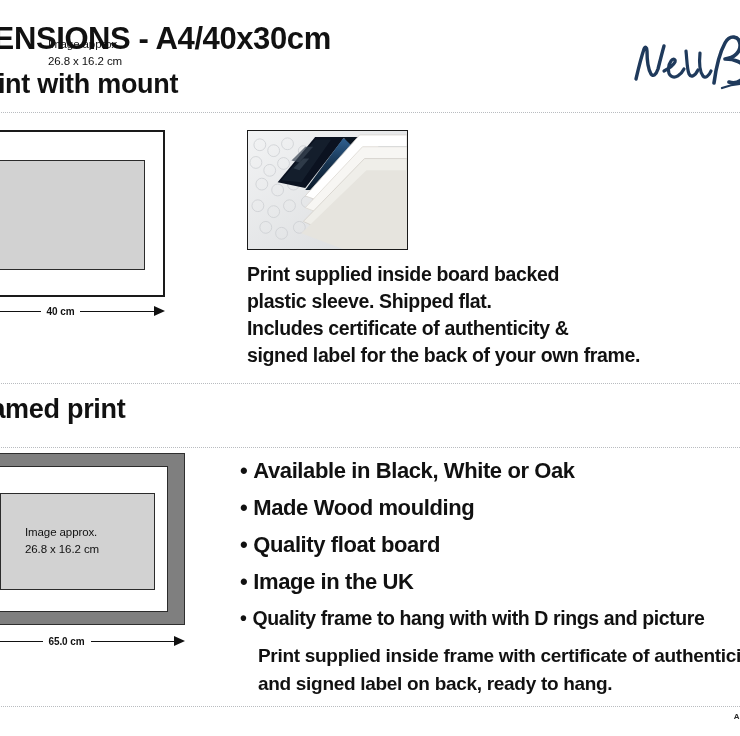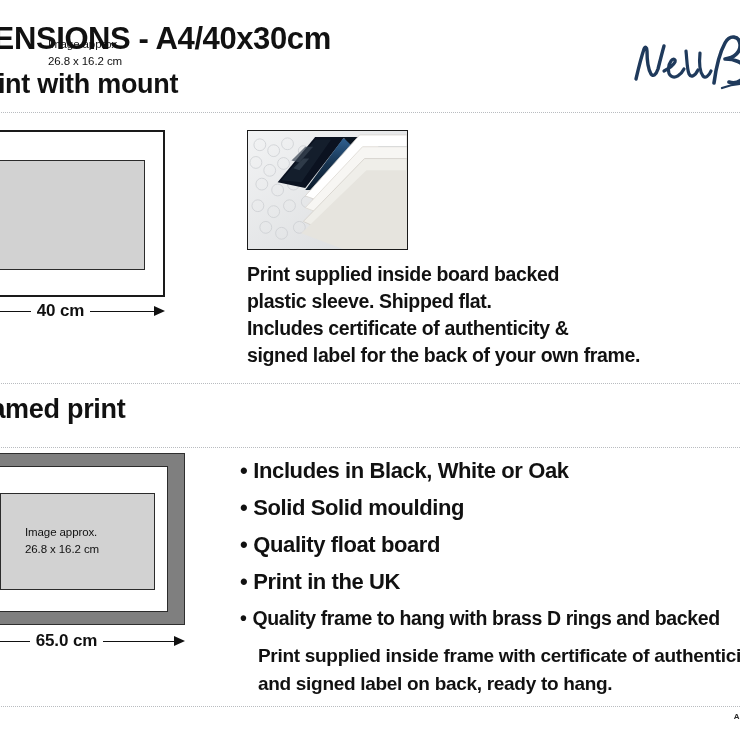--- a/index.html
+++ b/index.html
@@ -108,21 +108,21 @@
     height: 16px;
     display: flex;
     align-items: center;
   }
   .arrow-row .ln {
     flex: 1 1 auto;
     height: 0;
     border-top: 1.6px solid #111;
   }
   .arrow-row .lbl {
-    font-size: 17px;
+    font-size: 10px;
     font-weight: 700;
     padding: 0 6px;
     white-space: nowrap;
     letter-spacing: -0.1px;
   }
   .arrow-row .head {
     width: 0; height: 0;
     border-top: 5px solid transparent;
     border-bottom: 5px solid transparent;
     border-left: 11px solid #111;
@@ -382,33 +382,33 @@
 
   <div class="arrow-row arrow2">
     <span class="ln"></span>
     <span class="lbl">65.0 cm</span>
     <span class="ln"></span>
     <span class="head"></span>
   </div>
 
   <div class="bullets">
     <div class="bullet">
-      <span class="dot">•</span><span>Includes in Black, White or Oak</span>
+      <span class="dot">•</span><span>Available in Black, White or Oak</span>
     </div>
     <div class="bullet">
-      <span class="dot">•</span><span>Solid Solid moulding</span>
+      <span class="dot">•</span><span>Made Wood moulding</span>
     </div>
     <div class="bullet">
       <span class="dot">•</span><span>Quality float board</span>
     </div>
     <div class="bullet">
-      <span class="dot">•</span><span>Print in the UK</span>
+      <span class="dot">•</span><span>Image in the UK</span>
     </div>
     <div class="bullet small">
-      <span class="dot">•</span><span>Quality frame to hang with brass D rings and backed</span>
+      <span class="dot">•</span><span>Quality frame to hang with with D rings and picture</span>
     </div>
   </div>
 
   <div class="para2">
     <div>Print supplied inside frame with certificate of authenticity</div>
     <div>and signed label on back, ready to hang.</div>
   </div>
 
   <div class="rule r4"></div>
   <div class="footer-note">All</div>

